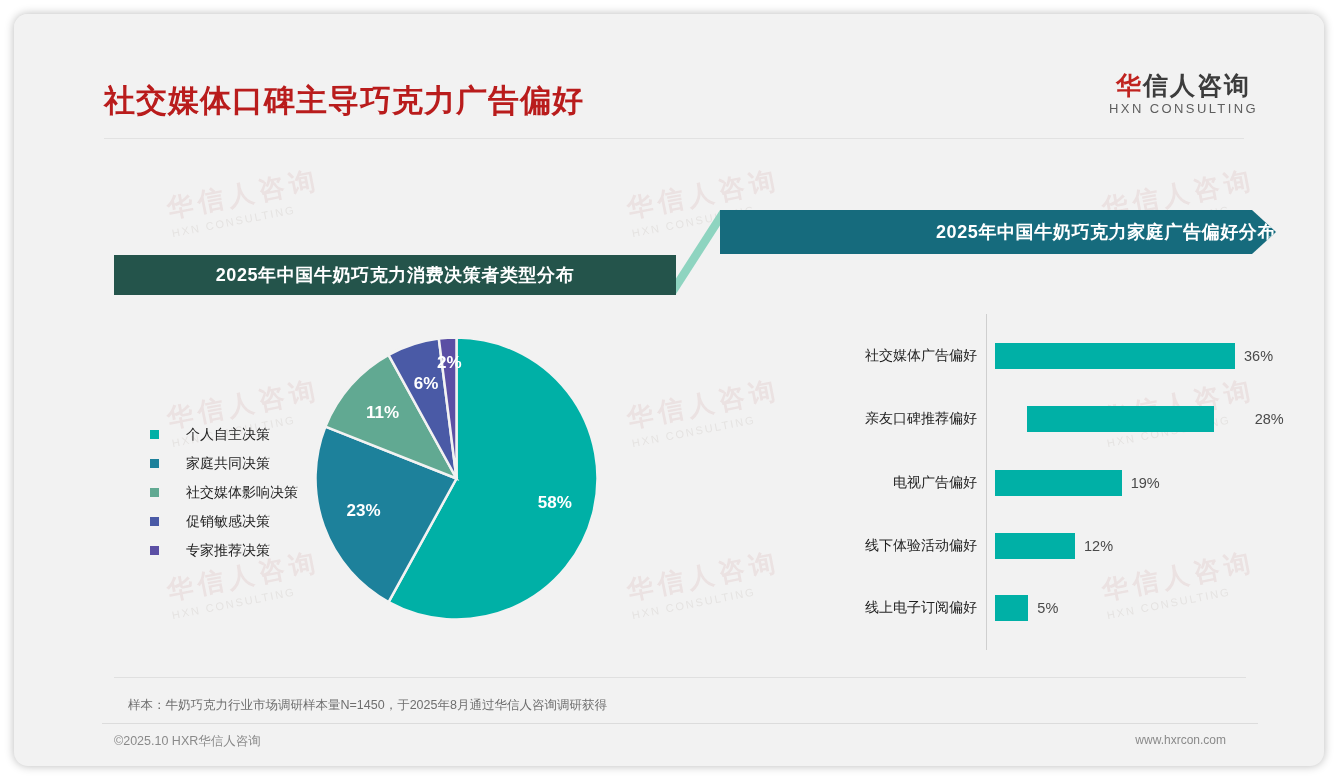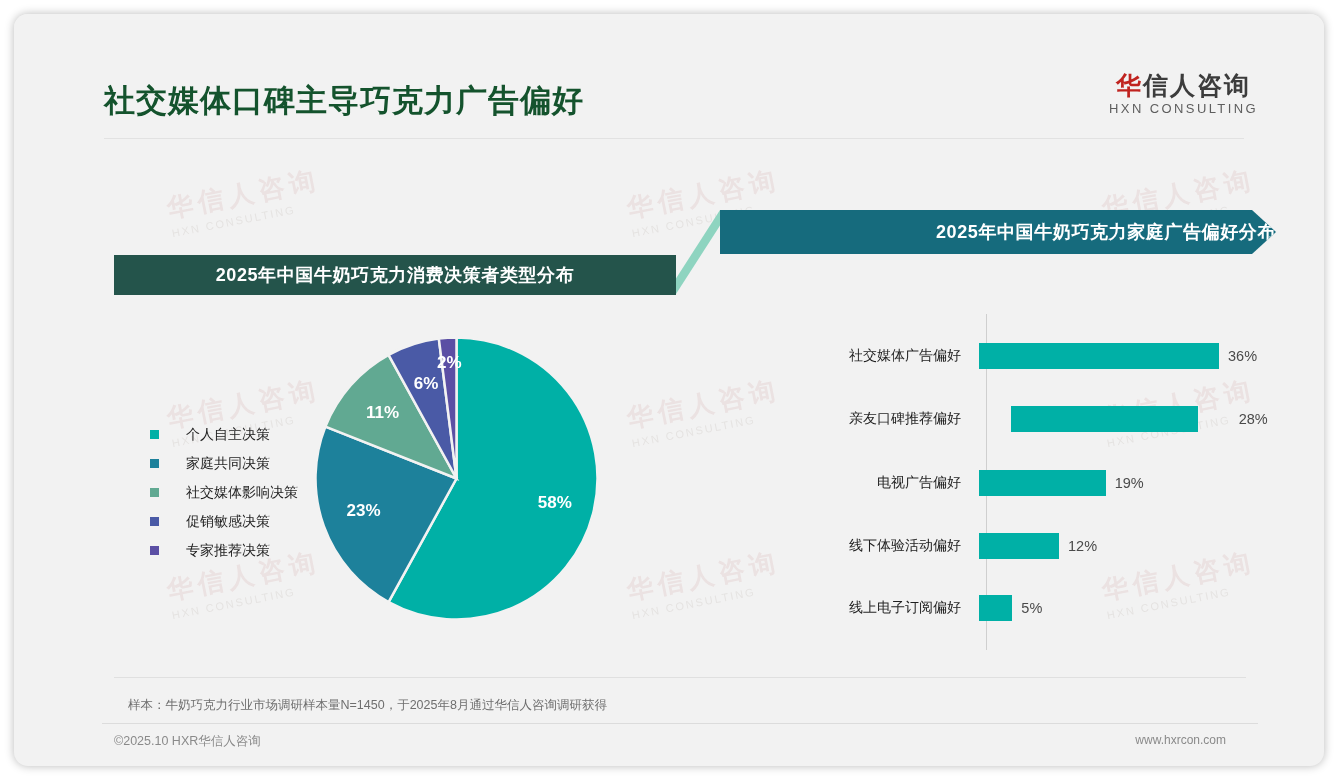--- a/index.html
+++ b/index.html
@@ -22,21 +22,21 @@
   .header{
     position:absolute;left:0;top:0;width:100%;height:126px;
     background:#f2f2f2;
   }
   .header-rule{
     position:absolute;left:90px;top:124px;width:1140px;height:1px;
     background:#e2e2e2;
   }
   .page-title{
     position:absolute;left:90px;top:66px;
-    font-size:31px;font-weight:bold;color:#14532d;
+    font-size:31px;font-weight:bold;color:#b91c1c;
     letter-spacing:1px;white-space:nowrap;
   }
   .logo{
     position:absolute;right:66px;top:58px;
     text-align:center;
   }
   .logo-cn{
     font-size:25px;font-weight:bold;color:#3c3c3c;
     letter-spacing:2px;line-height:1.05;white-space:nowrap;
   }
@@ -95,21 +95,21 @@
   .legend{position:absolute;left:136px;top:406px;}
   .legend-item{display:flex;align-items:center;height:29px;gap:18px;}
   .legend-swatch{width:9px;height:9px;margin-right:9px;flex:0 0 auto;}
   .legend-text{font-size:14px;color:#1f1f1f;white-space:nowrap;}
 
   
   .bar-panel{position:absolute;left:805px;top:300px;width:470px;height:340px;}
   .bar-axis{
     position:absolute;left:167px;top:0;width:1px;height:336px;background:#cfcfcf;
   }
-  .bar-row{position:absolute;left:0;height:26px;display:flex;align-items:center;}
+  .bar-row{position:absolute;left:16px;height:26px;display:flex;align-items:center;}
   .bar-cat{
     width:160px;text-align:right;padding-right:18px;
     font-size:14px;color:#1f1f1f;white-space:nowrap;
     box-sizing:border-box;
   }
   .bar-fill{height:26px;background:#00b0a6;}
   .bar-value{
     margin-left:9px;font-size:14.5px;color:#4a4a4a;white-space:nowrap;
   }
 

